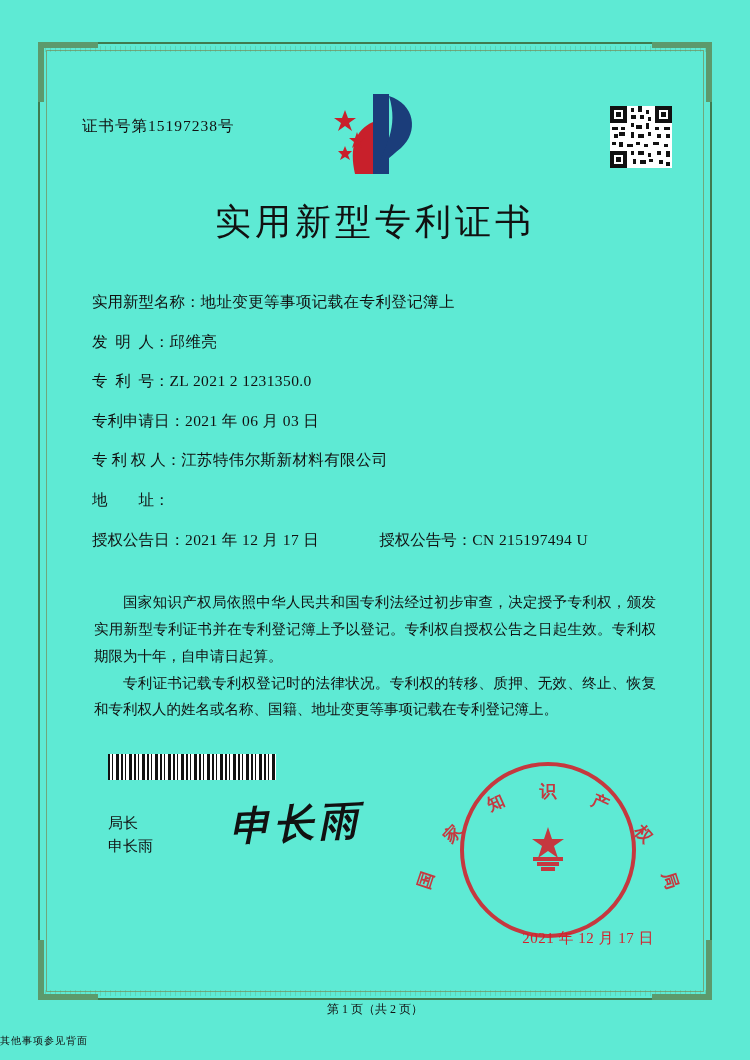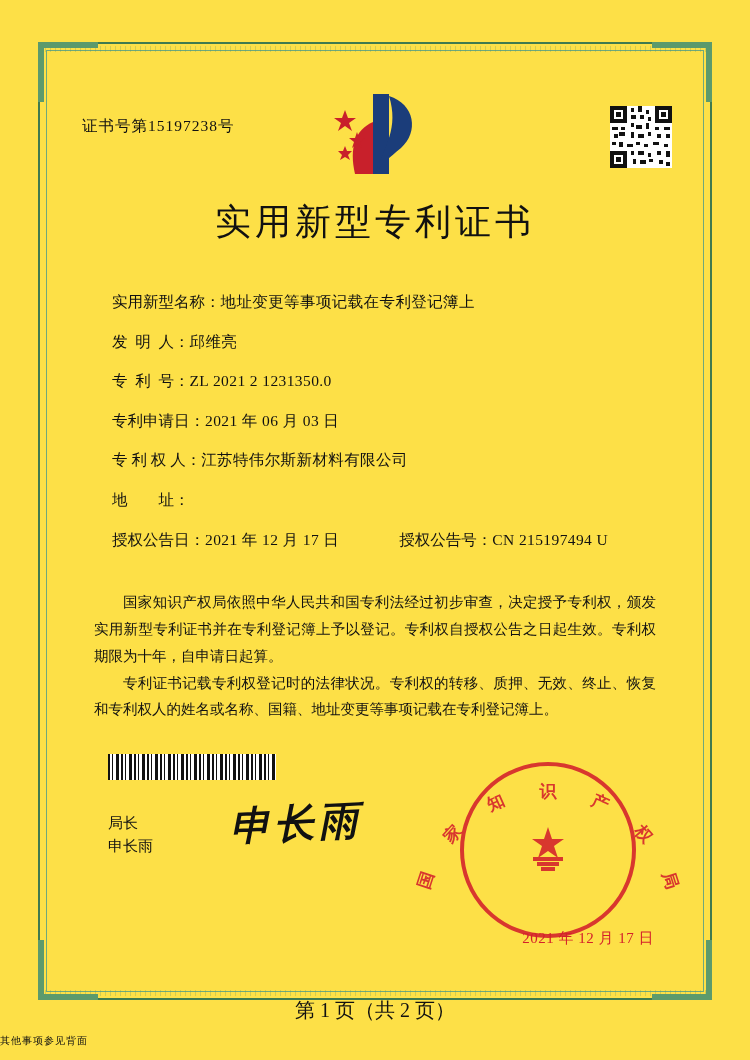--- a/index.html
+++ b/index.html
@@ -13,21 +13,21 @@
     font-family: "Liberation Serif", serif;
     color: #1a1a1a;
     position: relative;
     overflow: hidden;
   }
 
   
   .page {
     position: absolute;
     inset: 0;
-    background: #fde047;
+    background: #5eead4;
   }
   .border-outer {
     position: absolute;
     left: 38px;
     top: 42px;
     right: 38px;
     bottom: 60px;
     border: 2px solid #3f7a4f;
   }
   .border-inner {
@@ -117,21 +117,20 @@
     margin-top: 46px;
     padding-left: 32px;
     padding-right: 10px;
   }
   .field-row {
     display: flex;
     align-items: flex-end;
     margin-bottom: 21px;
     font-size: 15.5px;
     line-height: 1.2;
-    margin-left: 20px;
   }
   .field-label {
     white-space: pre;
     color: #111;
   }
   .field-value {
     color: #111;
     letter-spacing: .4px;
   }
   .field-row.split .second-label {
@@ -235,23 +234,23 @@
     bottom: 6px;
     font-size: 15px;
     color: #d4202b;
     letter-spacing: .5px;
   }
 
   
   .page-num {
     position: absolute;
     left: 0; right: 0;
-    bottom: 36px;
+    bottom: 42px;
     text-align: center;
-    font-size: 20px;
+    font-size: 12px;
     color: #111;
   }
   .footnote {
     position: absolute;
     left: 0; right: 0;
     bottom: 12px;
     font-size: 10px;
     color: #111;
     letter-spacing: 1px;
   }

